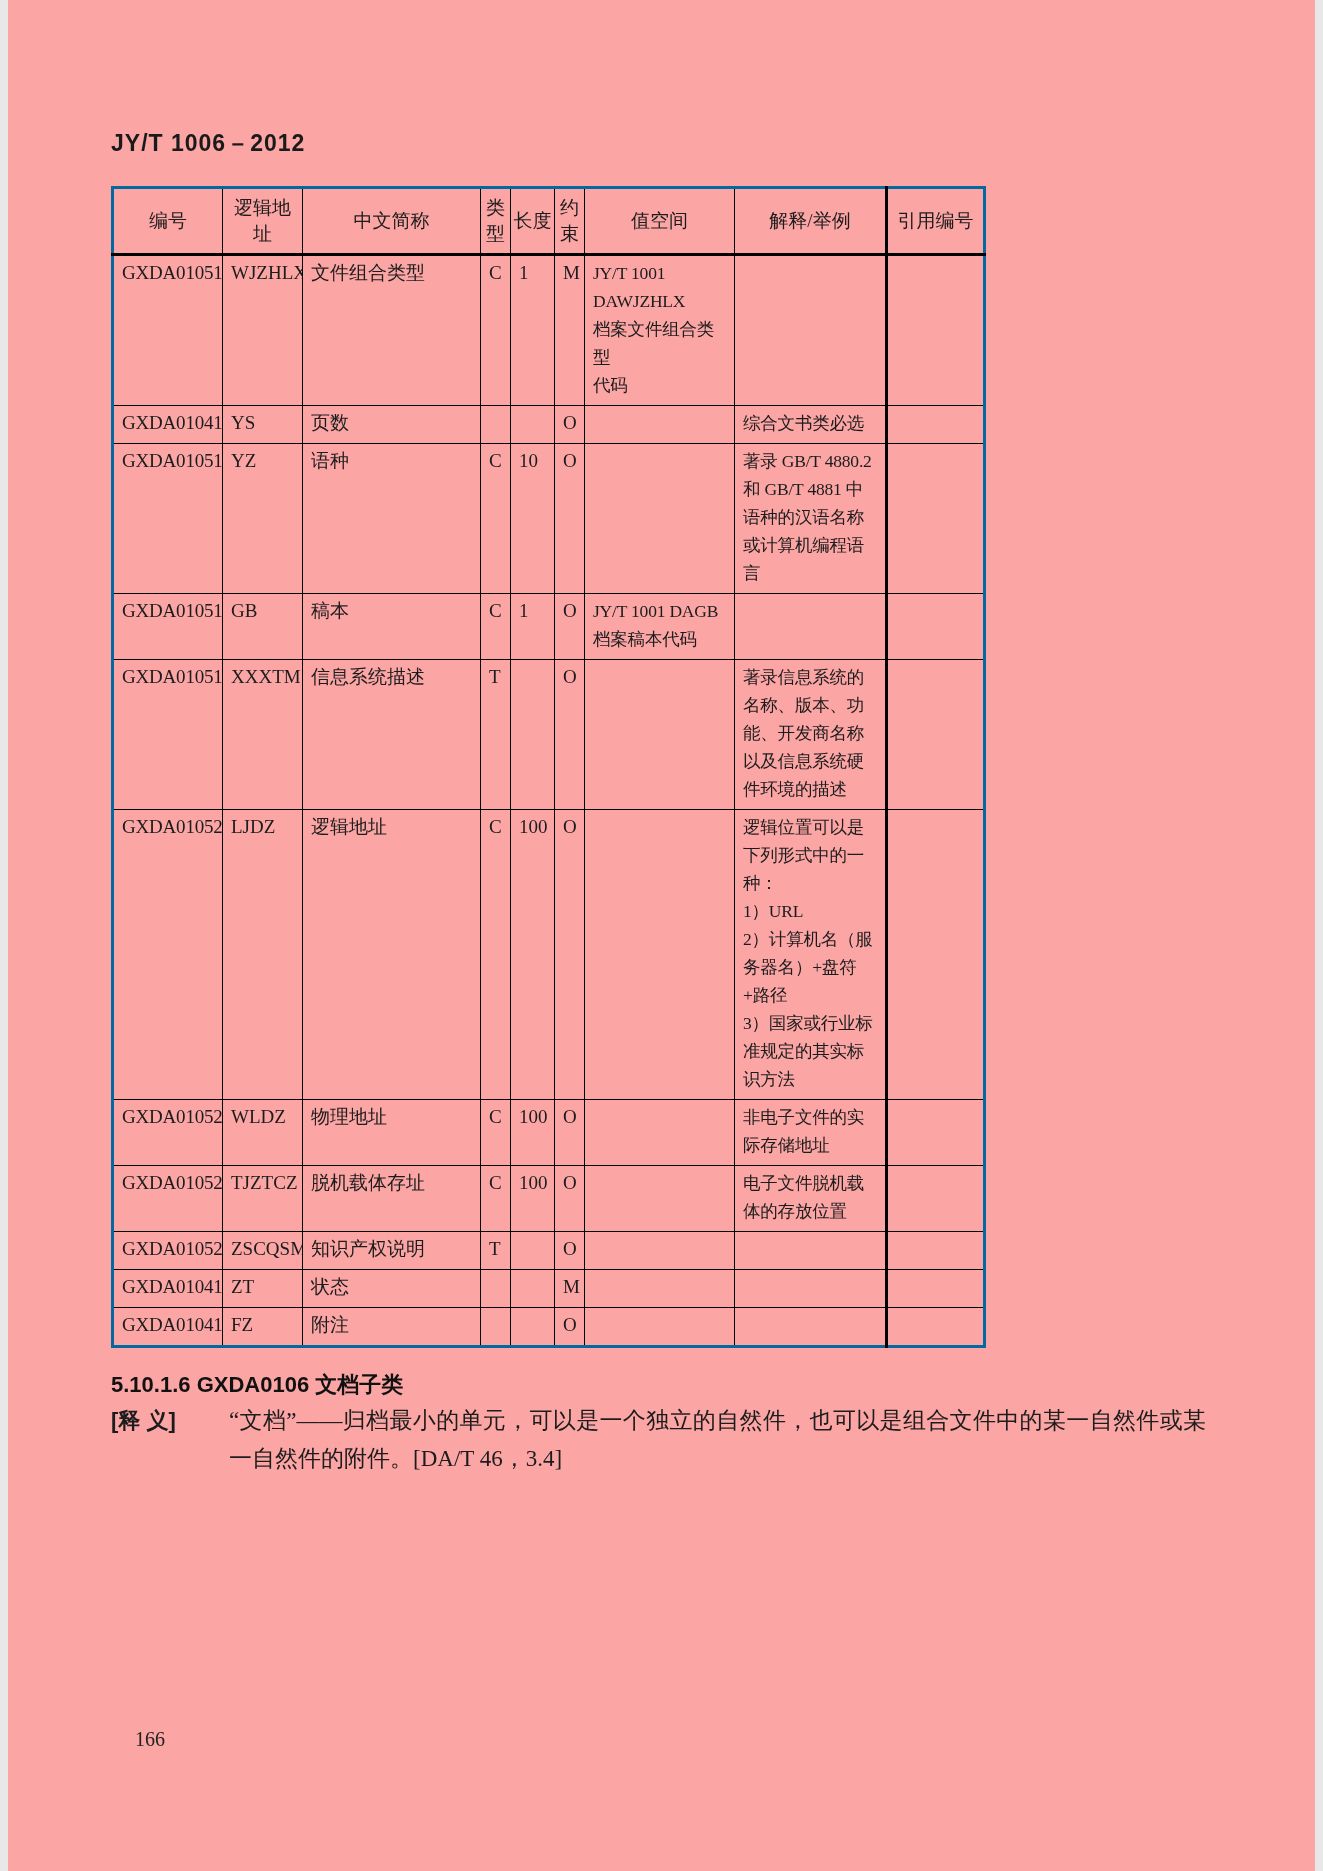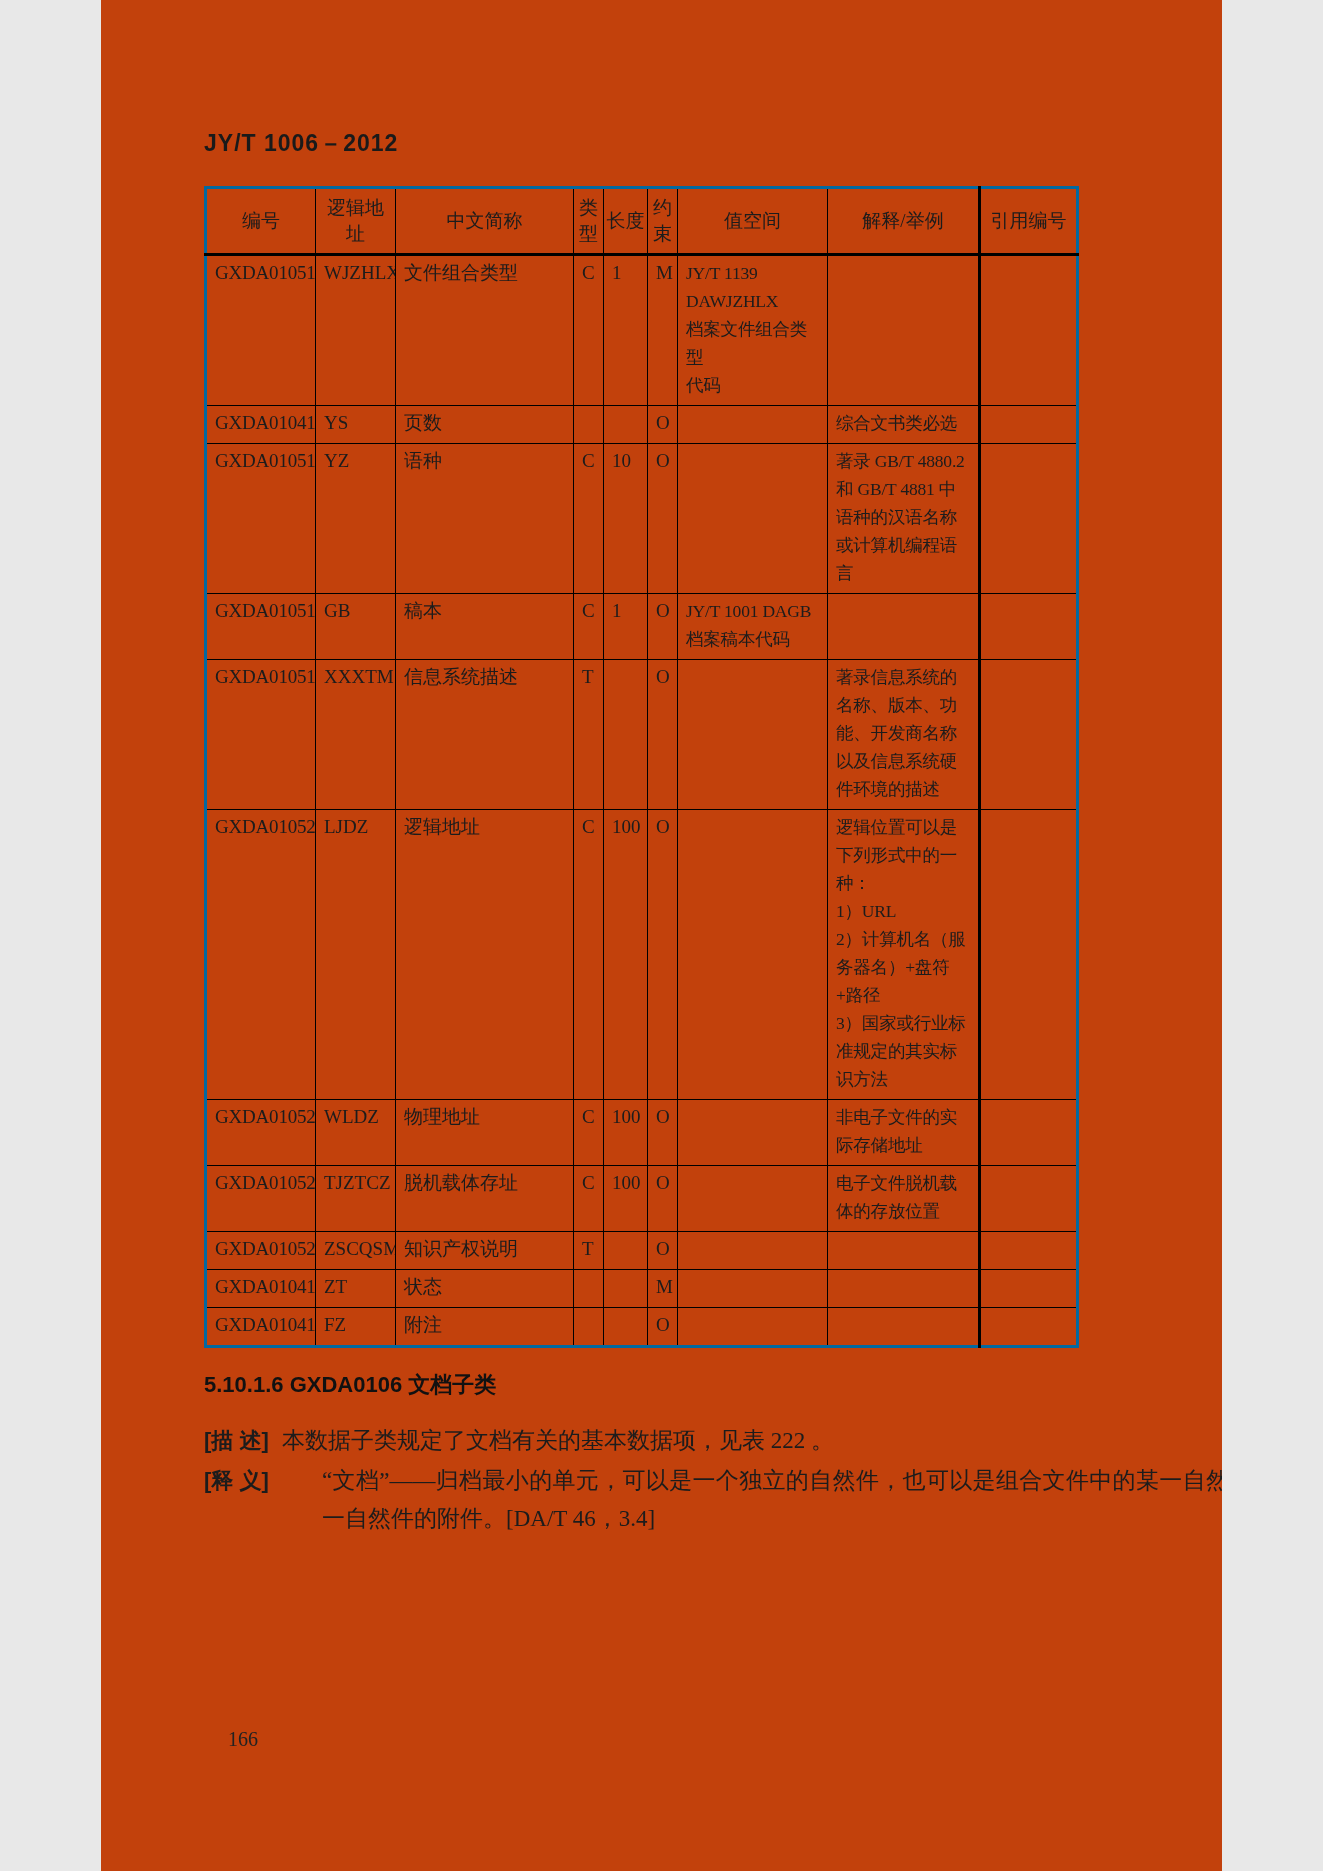--- a/index.html
+++ b/index.html
@@ -1,22 +1,22 @@
 <!DOCTYPE html>
 <html><head>
 <meta charset="utf-8">
 <style>
   * { box-sizing: border-box; margin: 0; padding: 0; }
   html, body { background: #e8e8e8; }
   .page {
     position: relative;
-    width: 1121px;
+    width: 1307px;
     height: 1871px;
     margin: 0 auto;
-    background: #c2410c;
+    background: #fca5a5;
     color: #1c1c1c;
     font-family: "Liberation Serif", "DejaVu Serif", serif;
     overflow: hidden;
   }
   .content {
     position: absolute;
     left: 103px;
     top: 128px;
     width: 1095px;
   }
@@ -124,21 +124,21 @@
         </tr>
       </thead>
       <tbody>
           <tr>
             <td class="col-0 cell-id">GXDA010516</td>
             <td class="col-1 cell-name">WJZHLX</td>
             <td class="col-2 cell-cn">文件组合类型</td>
             <td class="col-3 cell-type">C</td>
             <td class="col-4 cell-len">1</td>
             <td class="col-5 cell-constraint">M</td>
-            <td class="col-6 cell-value_space">JY/T 1139 DAWJZHLX
+            <td class="col-6 cell-value_space">JY/T 1001 DAWJZHLX
 档案文件组合类型
 代码</td>
             <td class="col-7 cell-explanation"></td>
             <td class="col-8 cell-ref"></td>
           </tr>
           <tr>
             <td class="col-0 cell-id">GXDA010414</td>
             <td class="col-1 cell-name">YS</td>
             <td class="col-2 cell-cn">页数</td>
             <td class="col-3 cell-type"></td>
@@ -248,24 +248,20 @@
             <td class="col-5 cell-constraint">O</td>
             <td class="col-6 cell-value_space"></td>
             <td class="col-7 cell-explanation"></td>
             <td class="col-8 cell-ref"></td>
           </tr>
         </tbody>
     </table>
 
     <div class="section-heading">5.10.1.6  GXDA0106 文档子类</div>
 
-    <div class="desc-row">
-      <span class="para-label">[描 述]</span>
-      <span class="para-text">本数据子类规定了文档有关的基本数据项，见表 222 。</span>
-    </div>
 
     <div class="def-row">
       <span class="para-label">[释 义]</span>
       <span class="para-text def-paragraphs">
         <p>“文档”——归档最小的单元，可以是一个独立的自然件，也可以是组合文件中的某一自然件或某一自然件的附件。[DA/T 46，3.4]</p>
       </span>
     </div>
   </div>
 
   <div class="page-number">166</div>

